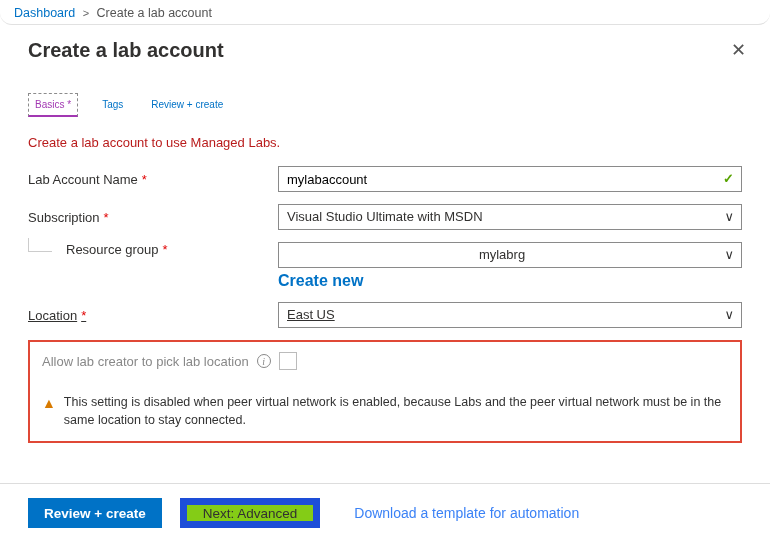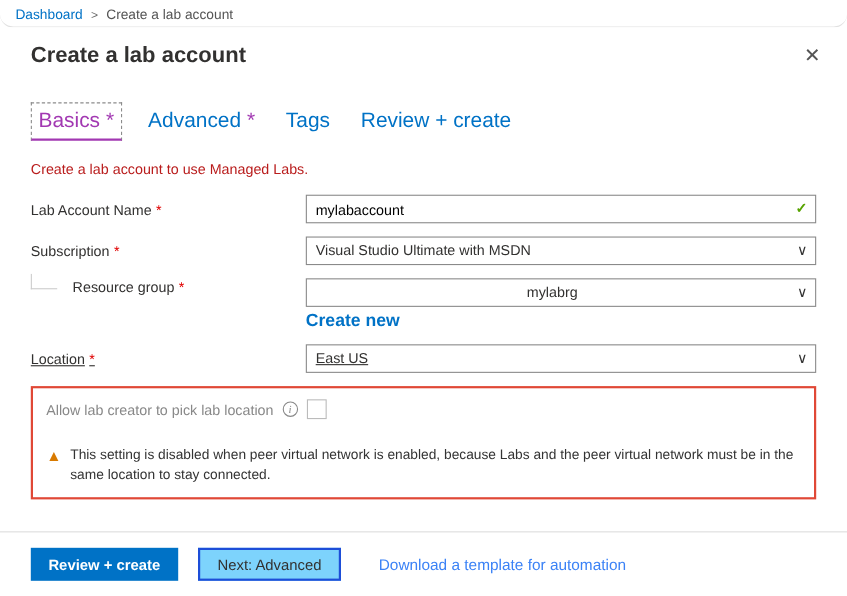--- a/index.html
+++ b/index.html
@@ -24,21 +24,21 @@
     .breadcrumb .current { color: #555; }
     .header {
       display: flex; justify-content: space-between; align-items: center;
       padding: 10px 16px 8px 28px;
     }
     .header h1 { font-size: 20px; font-weight: 600; }
     .close-icon { font-size: 18px; color: #555; cursor: pointer; padding: 4px 8px; }
     .content { padding: 0 28px; }
     .tabs {
       display: flex; gap: 20px; margin-top: 20px;
-      font-size: 19px;
+      font-size: 10px;
     }
     .tab { color: #0072c6; padding: 6px 4px; cursor: pointer; }
     .tab.active {
       color: #a238b2;
       border: 1px dashed #8c8c8c;
       border-bottom: 2px solid #a238b2;
       padding: 5px 6px;
     }
     .tab .req { color: #a238b2; }
     .tab:not(.active) .req { color: #a238b2; }
@@ -105,21 +105,21 @@
       background: #fff;
     }
     .btn {
       height: 30px; font-size: 13.5px; padding: 0 16px;
       cursor: pointer; font-family: inherit;
     }
     .btn-primary {
       background: #0072c6; color: #fff; border: none; font-weight: 600;
     }
     .btn-secondary {
-      background: #7dd3fc; border: 2px solid #1d4ed8; color: #323130;
+      background: #84cc16; border: 7px solid #1d4ed8; color: #323130;
     }
     .footer-link { color: #3b82f6; cursor: pointer; font-size: 14px; margin-left: 16px;}
   </style>
 </head>
 <body>
 
 <div class="breadcrumb">
   <a href="#">Dashboard</a>
   <span class="chev">˃</span>
   <span class="current">Create a lab account</span>
@@ -127,23 +127,20 @@
 
 <div class="header">
   <h1>Create a lab account</h1>
   <span class="close-icon">✕</span>
 </div>
 
 <div class="content">
   <div class="tabs">
     <div class="tab active">
       <span>Basics</span> <span class="req">*</span>
-    </div>
-    <div class="tab">
-      <span>Advanced</span> <span class="req">*</span>
     </div>
     <div class="tab">Tags</div>
     <div class="tab">Review + create</div>
   </div>
 
   <p class="intro">Create a lab account to use Managed Labs.</p>
 
   <div class="form-row">
     <div class="form-label">
       <span>Lab Account Name</span>

